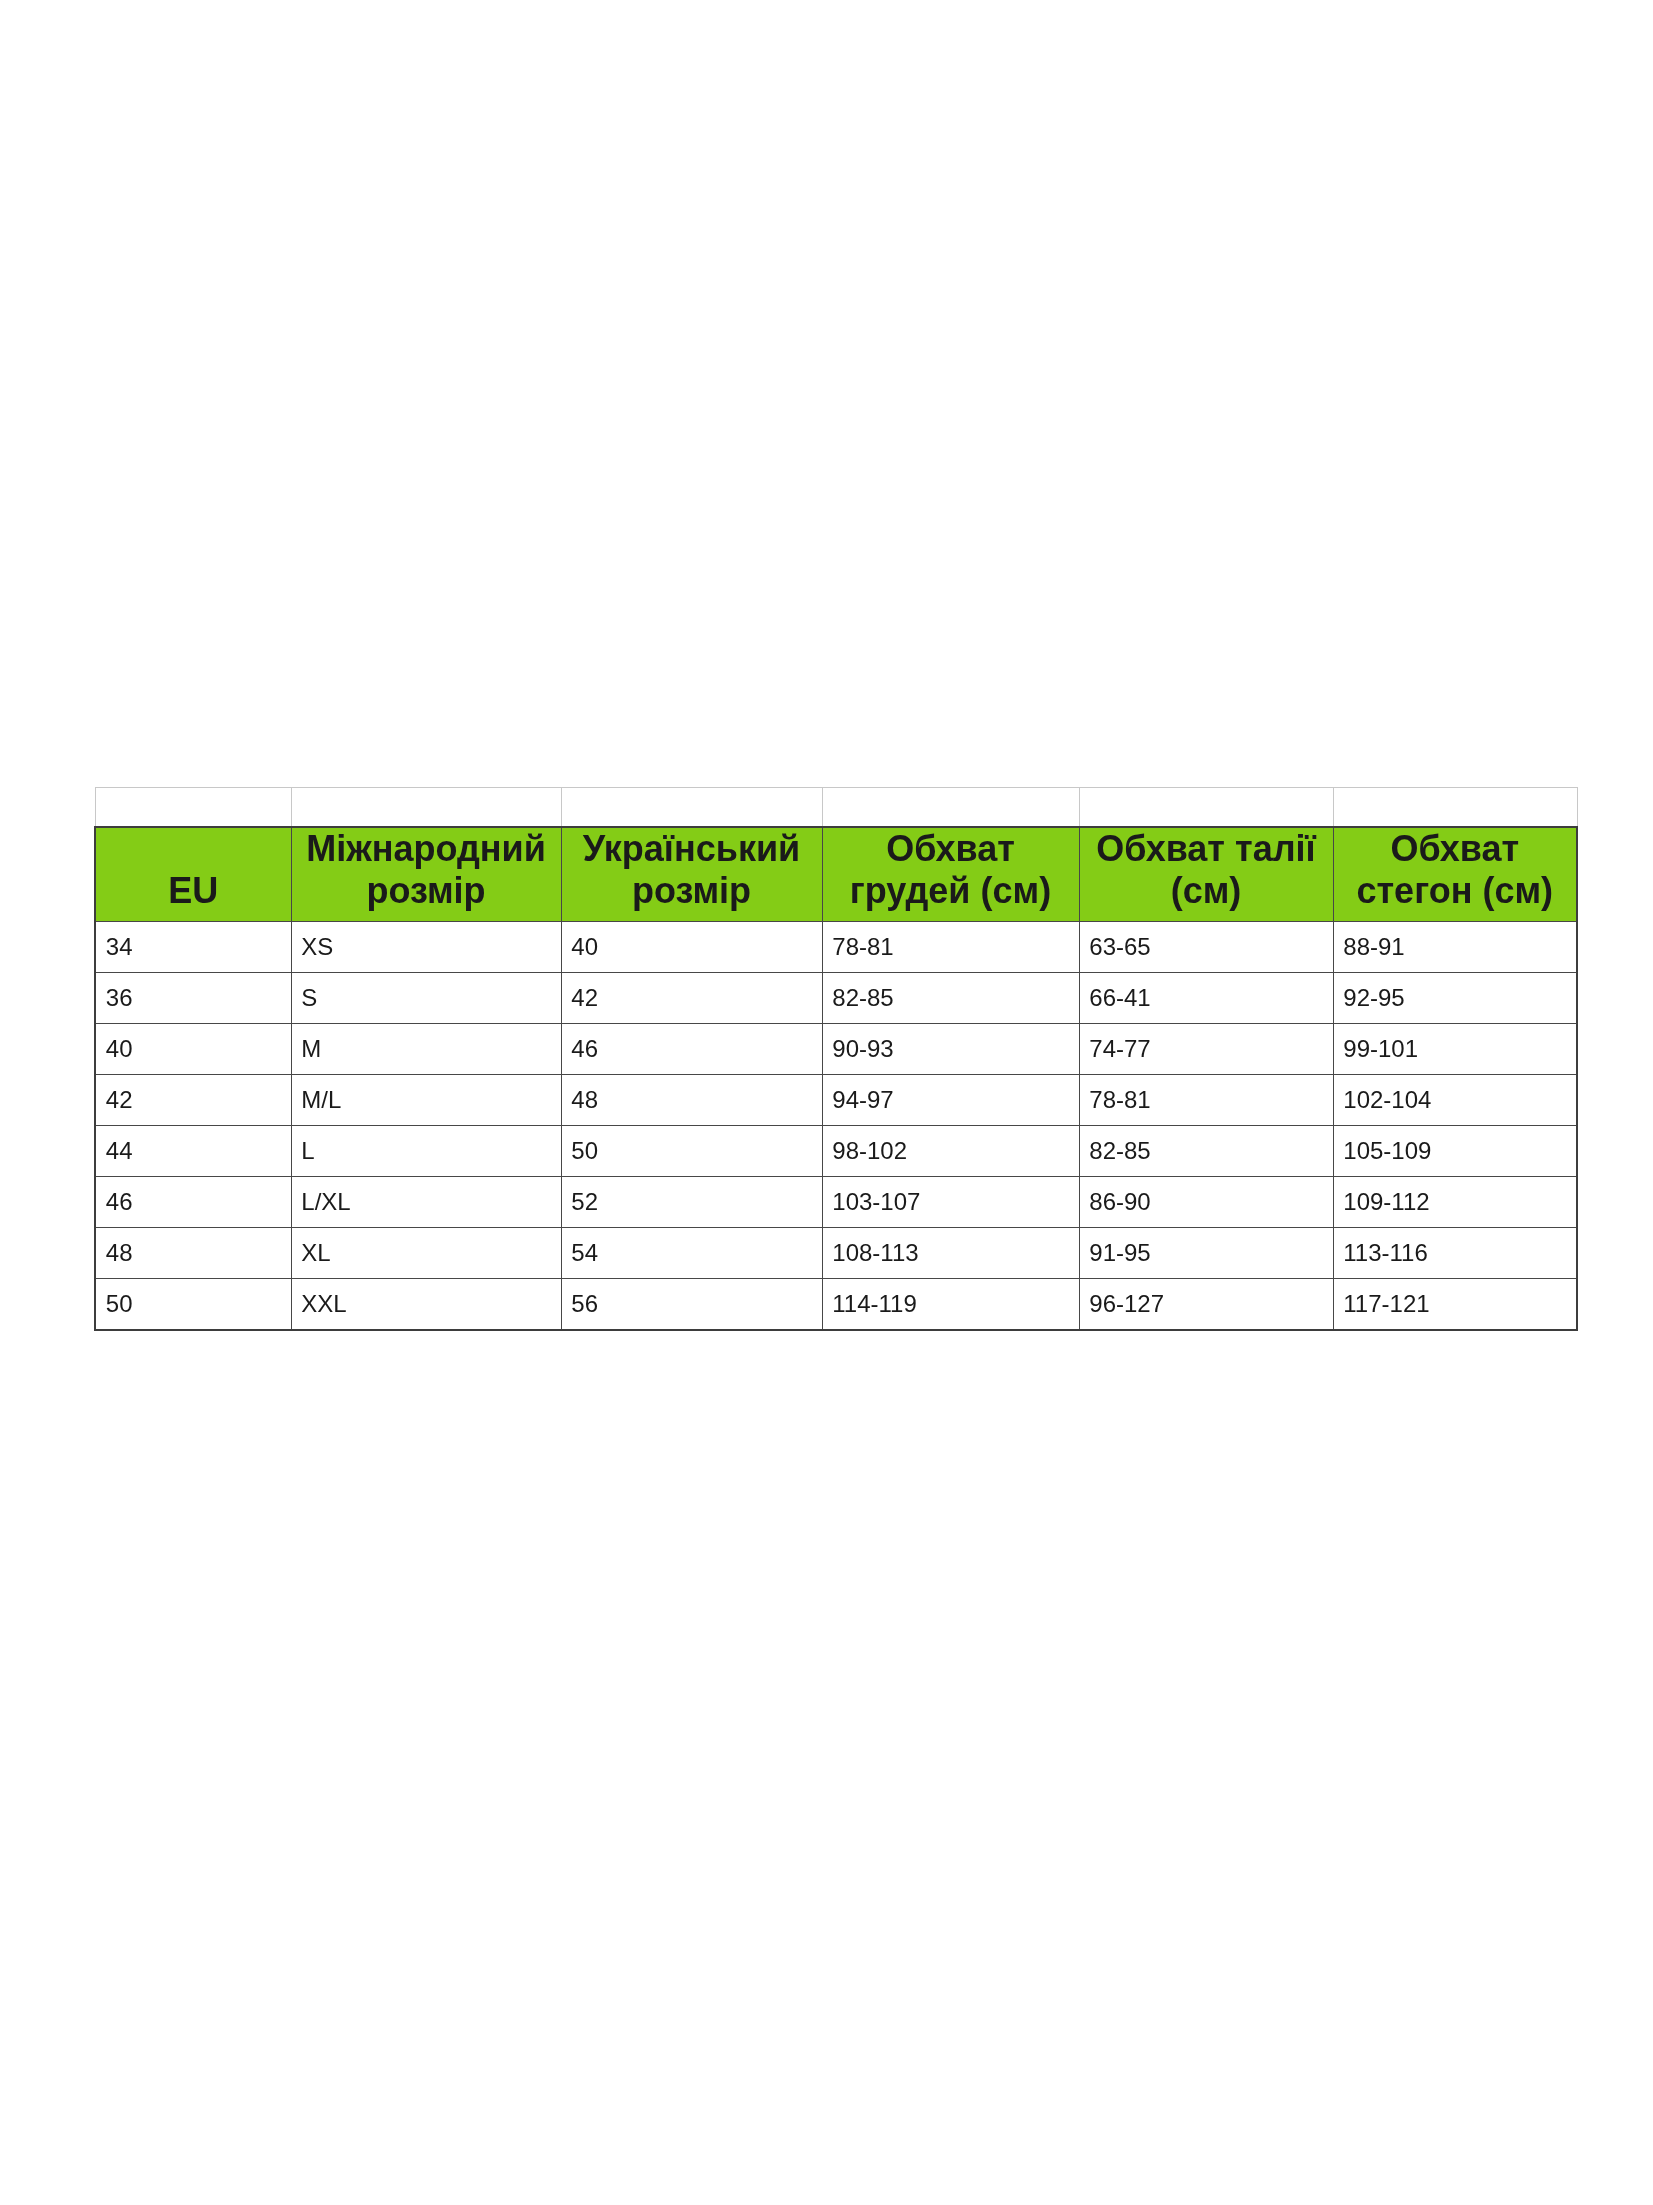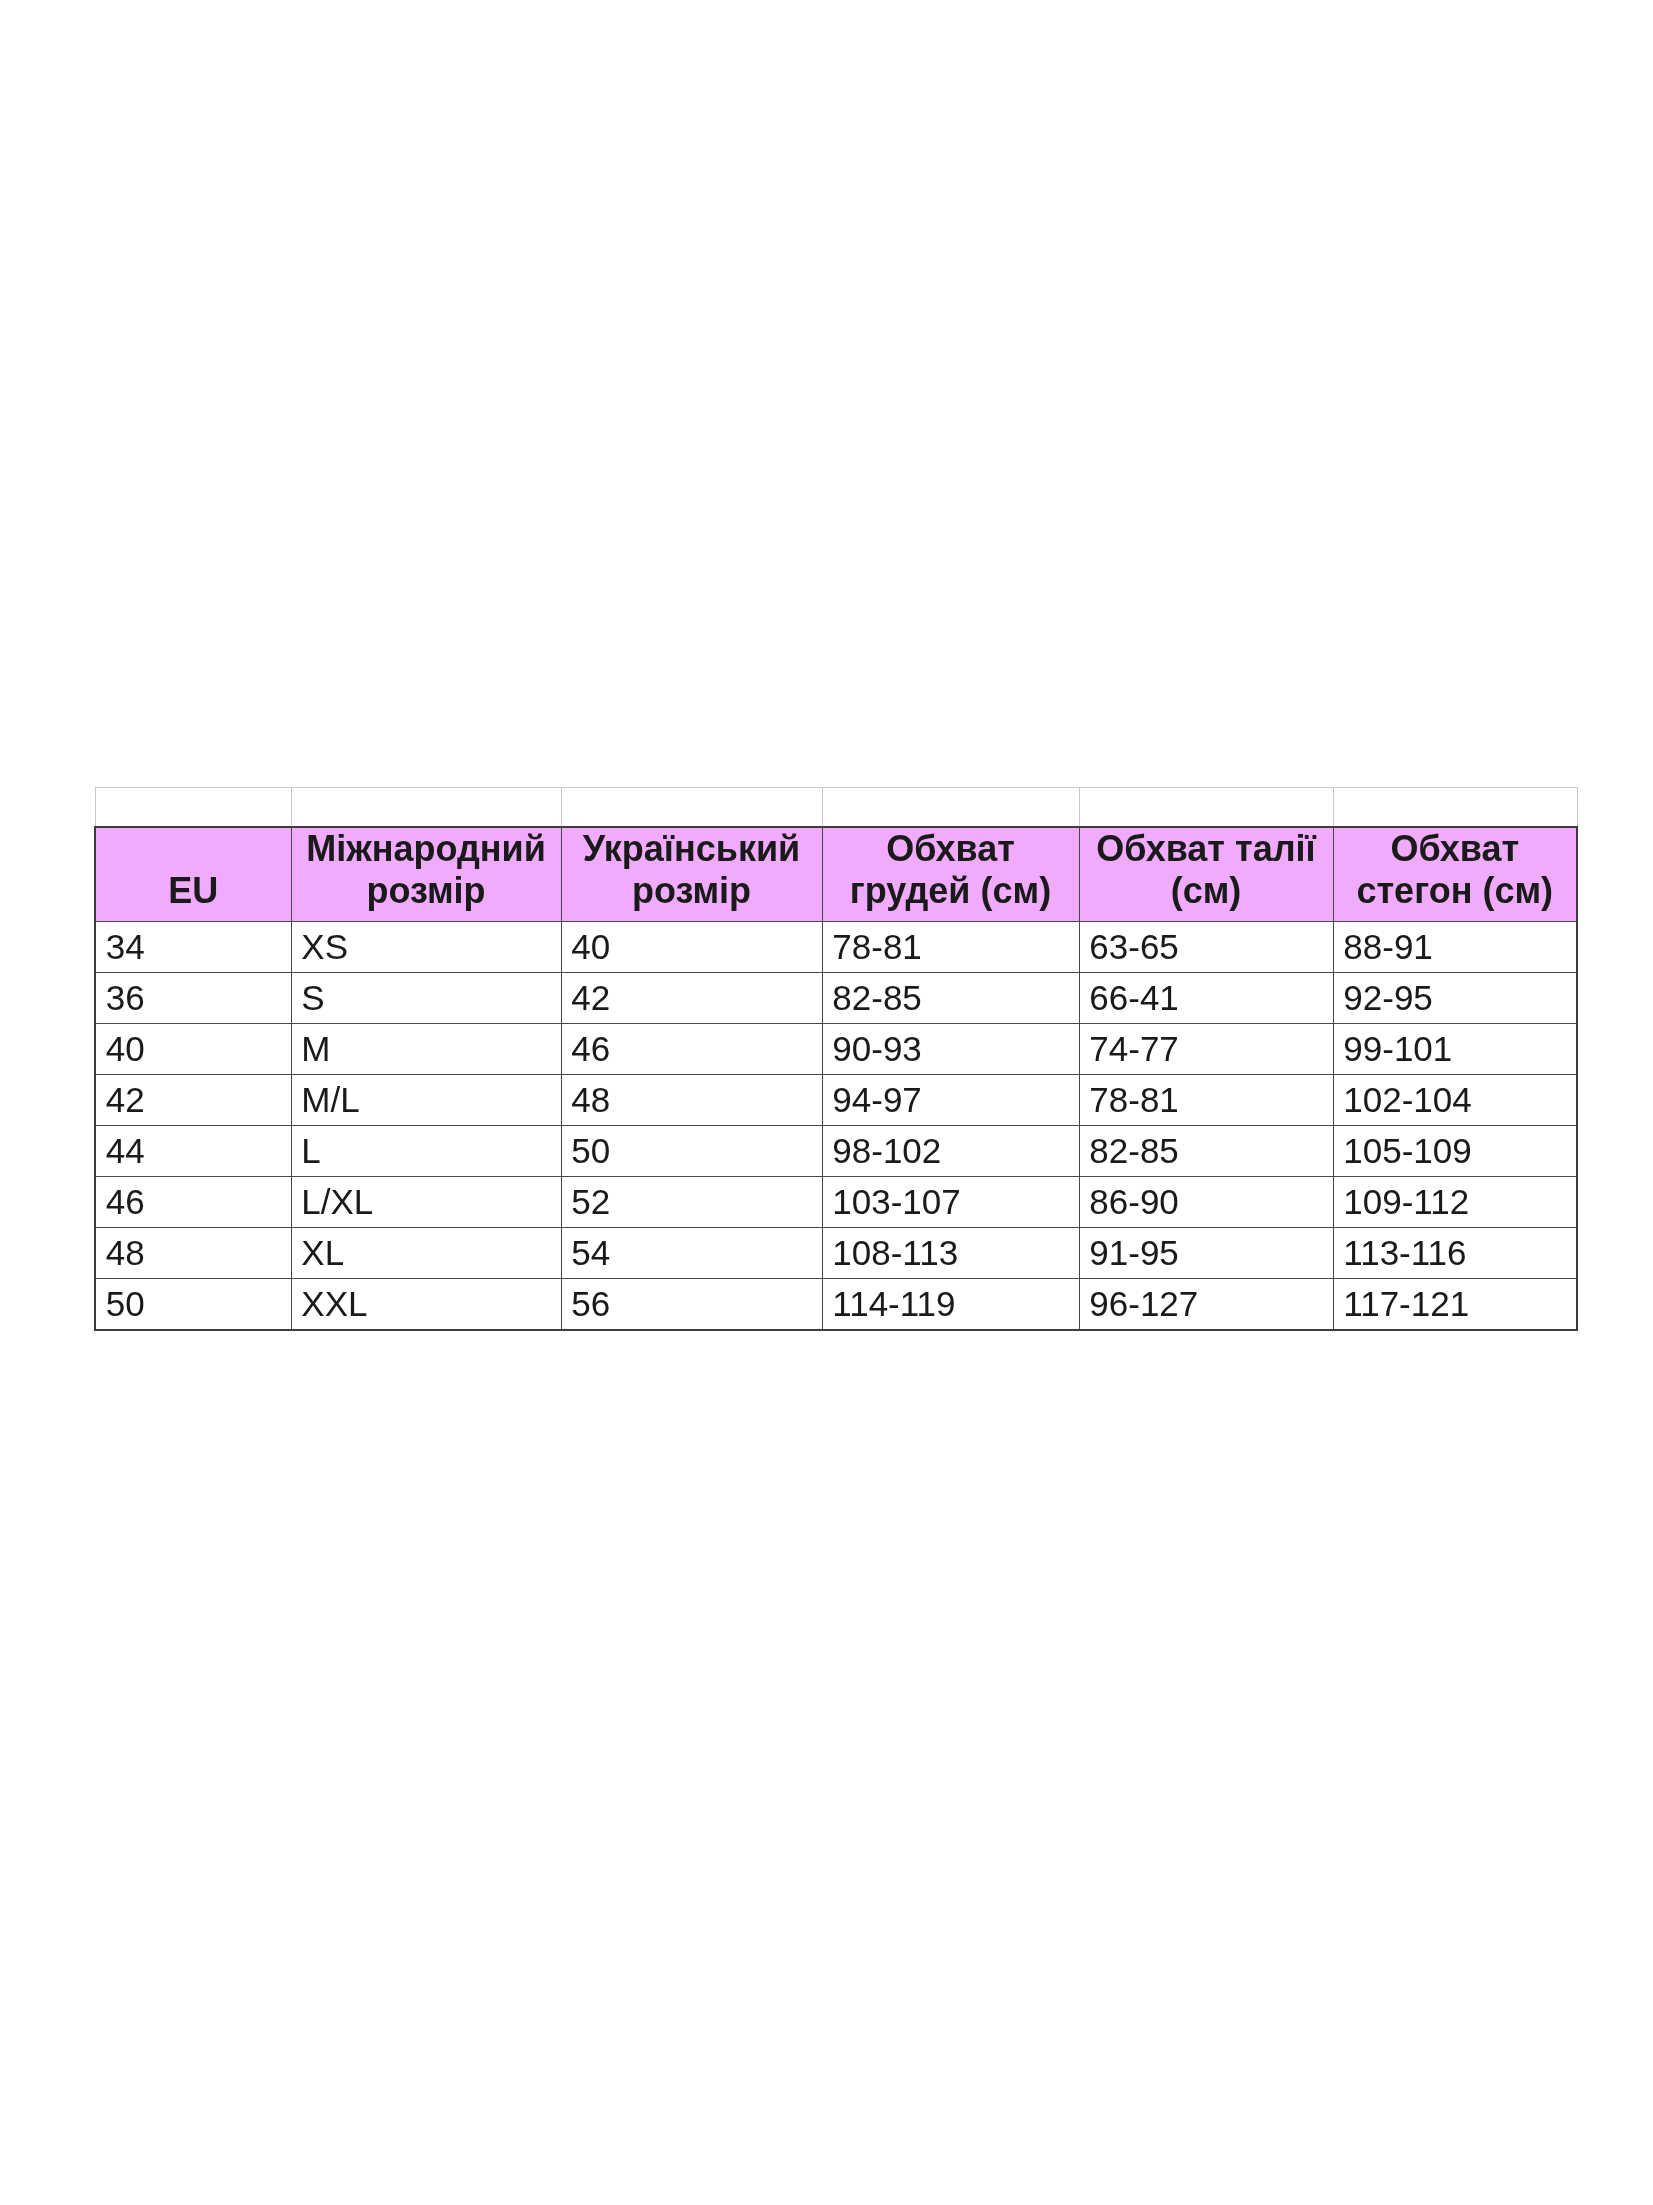--- a/index.html
+++ b/index.html
@@ -38,35 +38,35 @@
     vertical-align: middle;
     padding: 0;
   }
   .spacer-row td {
     height: 38px;
     border: 1.6px solid #c8c8c8;
     padding: 0;
   }
   .header-row th {
     height: 83px;
-    background: #f0abfc;
+    background: #84cc16;
     border: 1.6px solid #474747;
     border-top: 2.5px solid #3d3d3d;
     font-size: 36px;
     font-weight: bold;
     line-height: 1.18;
     text-align: center;
     vertical-align: bottom;
     padding: 0 4.9px 8.2px 4.9px;
     white-space: pre-line;
   }
   .data-row td {
     height: 50px;
     border: 1.6px solid #474747;
-    font-size: 35px;
+    font-size: 24px;
     font-weight: normal;
     text-align: left;
     vertical-align: middle;
     padding: 0 6.5px 0 9.8px;
     white-space: nowrap;
     background: #ffffff;
     margin-left: 35px;
   }
   .header-row th:first-child, .data-row td:first-child { border-left: 2.5px solid #3d3d3d; }
   .header-row th:last-child,  .data-row td:last-child  { border-right: 2.5px solid #3d3d3d; }

